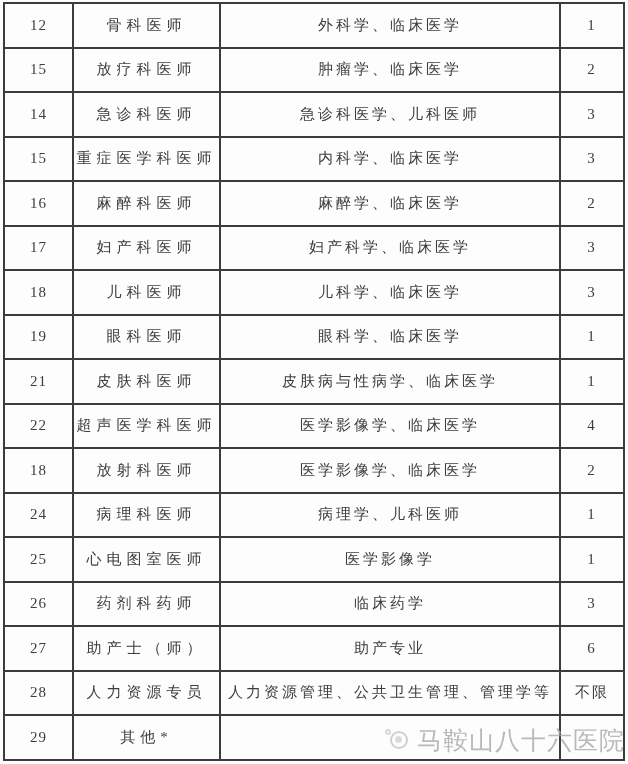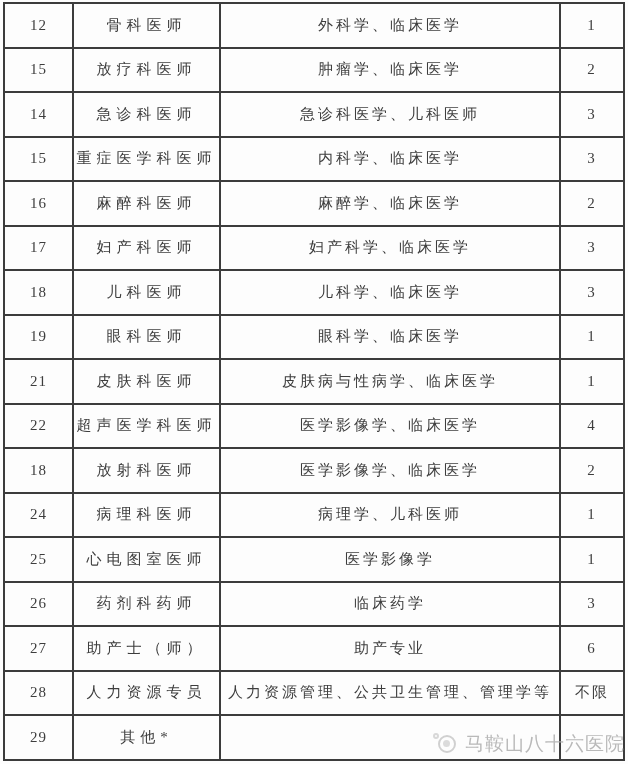--- a/index.html
+++ b/index.html
@@ -51,21 +51,21 @@
   }
   .watermark {
     position: absolute;
     right: 3px;
     bottom: 7px;
     display: flex;
     align-items: center;
     gap: 7px;
     color: #aeaeae;
     opacity: 0.85;
-    font-size: 19px;
+    font-size: 25px;
     letter-spacing: 1px;
     z-index: 2;
     white-space: nowrap;
   }
   .wm-icon {
     display: inline-block;
     width: 25px;
     height: 25px;
     position: relative;
   }

